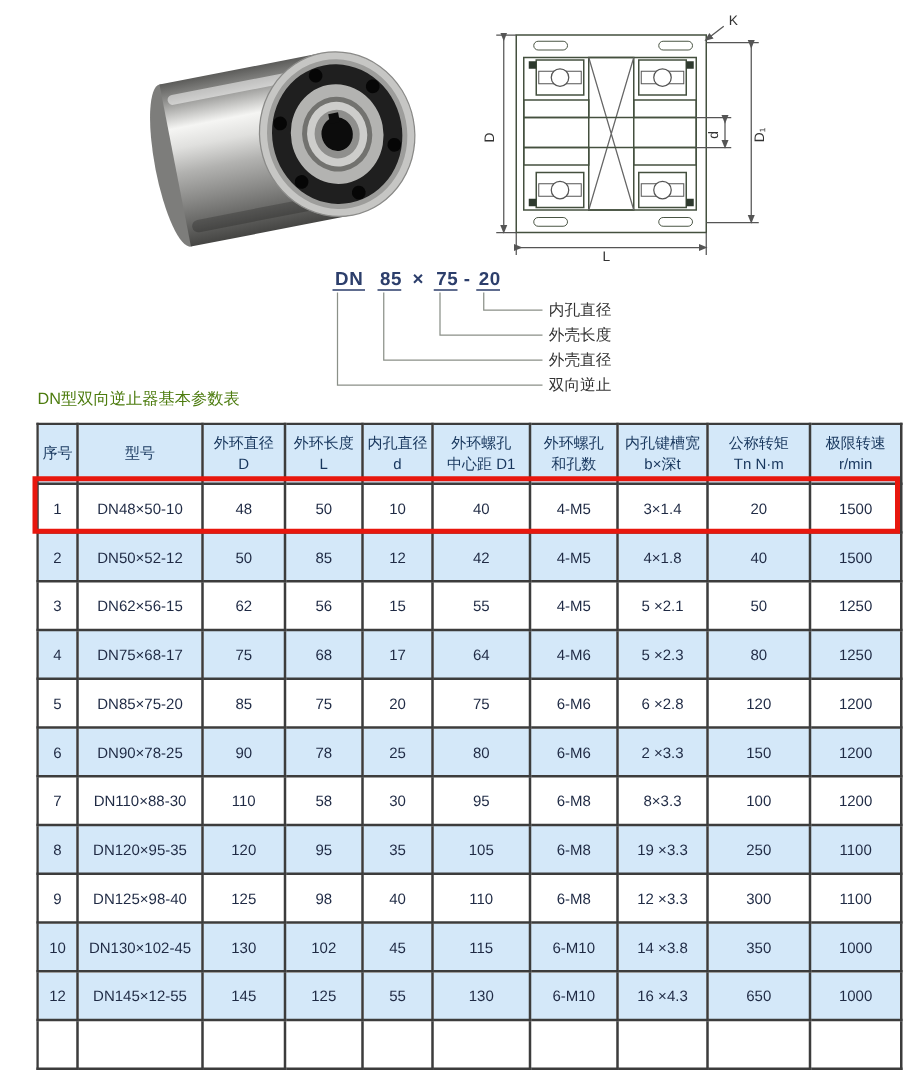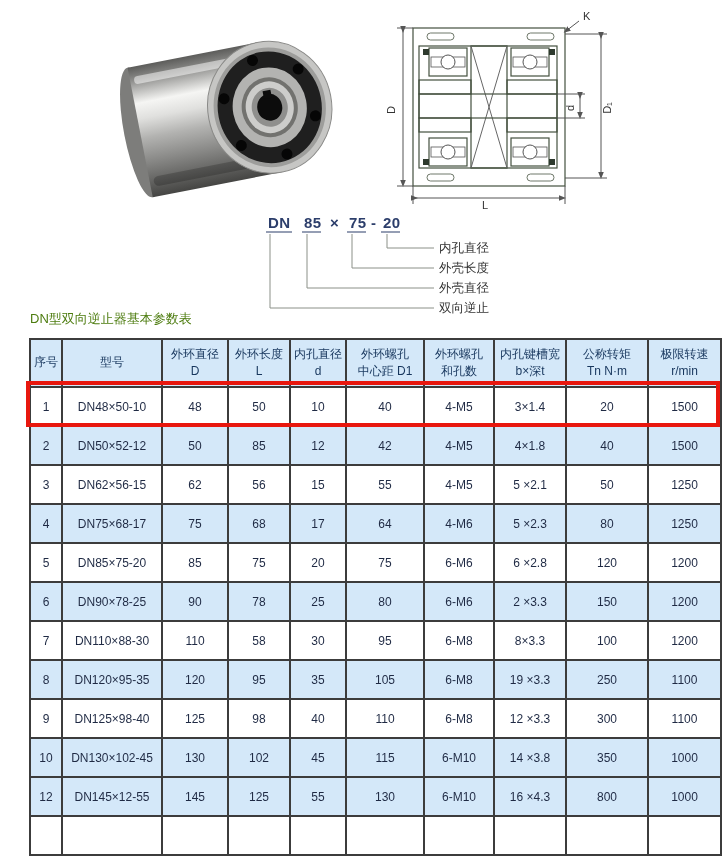--- a/index.html
+++ b/index.html
@@ -340,21 +340,21 @@
           </tr>
           <tr class="alt">
             <td>12</td>
             <td>DN145×12-55</td>
             <td>145</td>
             <td>125</td>
             <td>55</td>
             <td>130</td>
             <td>6-M10</td>
             <td>16 ×4.3</td>
-            <td>800</td>
+            <td>650</td>
             <td>1000</td>
           </tr>
           <tr>
             <td></td>
             <td></td>
             <td></td>
             <td></td>
             <td></td>
             <td></td>
             <td></td>

